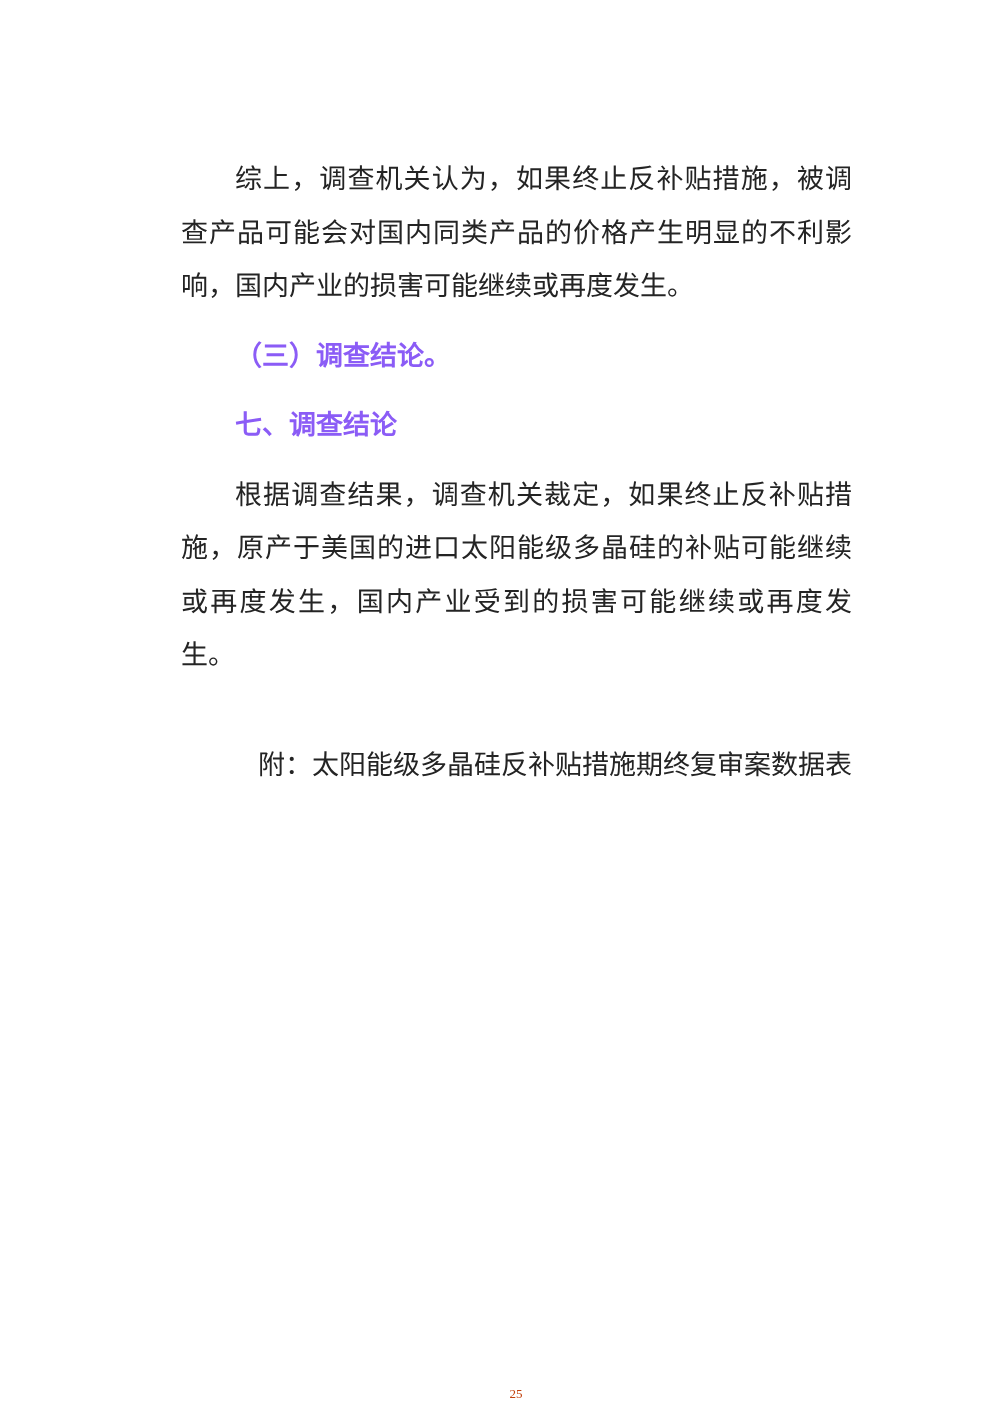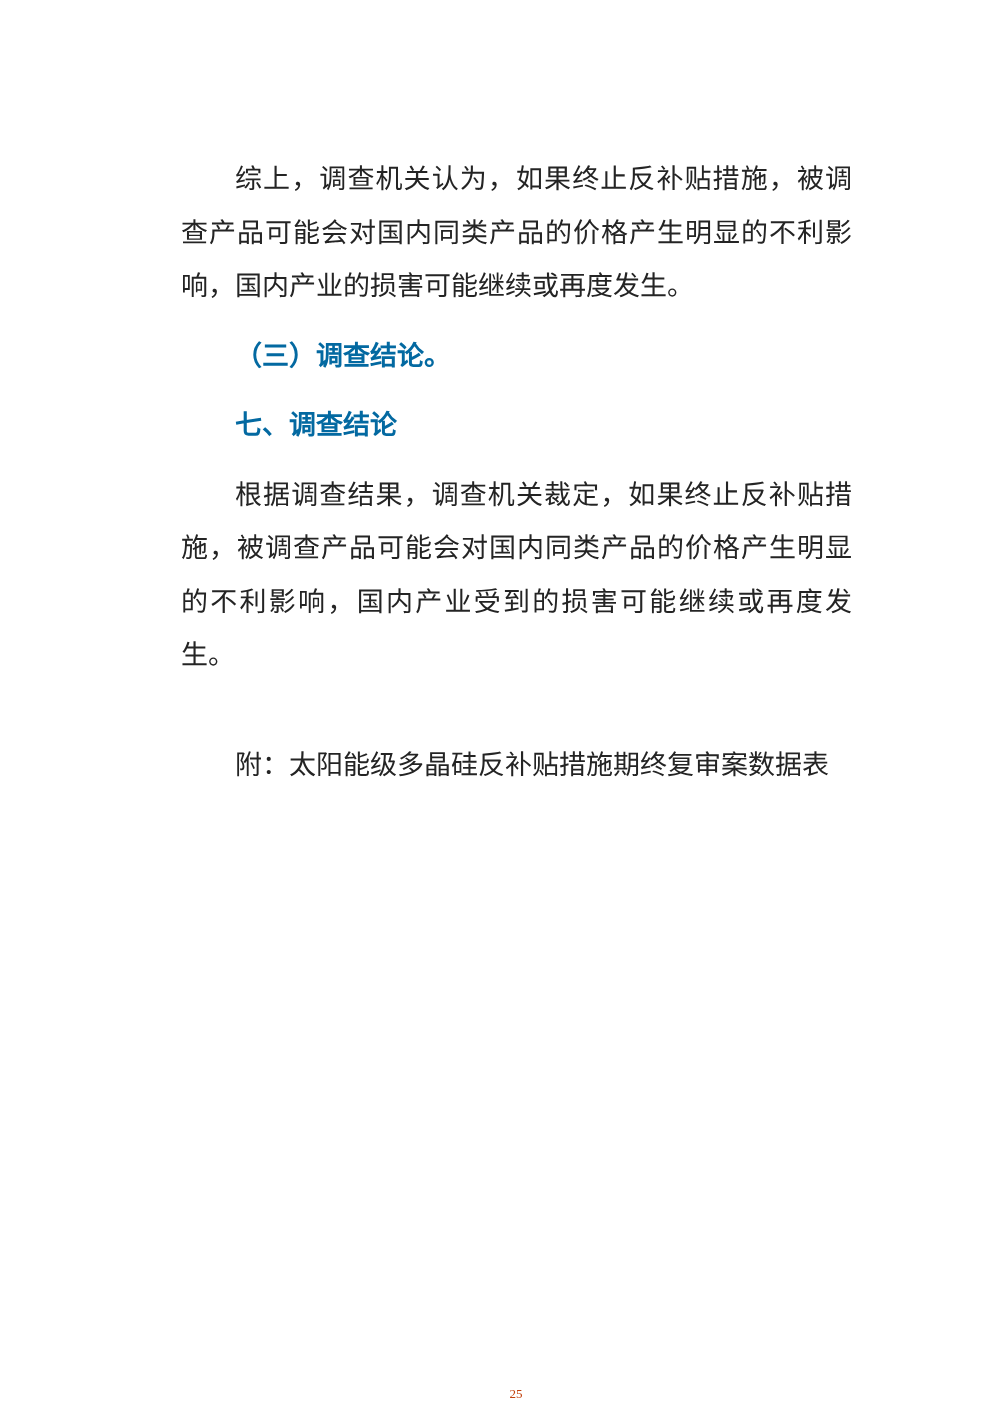--- a/index.html
+++ b/index.html
@@ -32,43 +32,43 @@
     color: #242424;
     letter-spacing: 0;
     word-break: break-all;
   }
   .heading {
     font-family: "Liberation Sans", "DejaVu Sans", sans-serif;
     font-weight: bold;
     font-size: 27px;
     line-height: 53.5px;
     text-indent: 2em;
-    color: #0369a1;
+    color: #8b5cf6;
     text-align: left;
   }
   .attachment-line {
     margin-top: 40px;
-    text-align: left;
+    text-align: right;
   }
   .page-number {
     position: absolute;
     left: 0;
     top: 1362px;
     width: 100%;
     text-align: center;
     font-family: "Liberation Serif", "DejaVu Serif", serif;
     font-size: 13px;
     color: #c2410c;
   }
 </style>
 </head>
 <body>
 
 <div class="page">
   <div class="text-block">
     <p class="body-para">综上，调查机关认为，如果终止反补贴措施，被调查产品可能会对国内同类产品的价格产生明显的不利影响，国内产业的损害可能继续或再度发生。</p>
     <h3 class="heading">（三）调查结论。</h3>
     <h3 class="heading">七、调查结论</h3>
-    <p class="body-para">根据调查结果，调查机关裁定，如果终止反补贴措施，被调查产品可能会对国内同类产品的价格产生明显的不利影响，国内产业受到的损害可能继续或再度发生。</p>
+    <p class="body-para">根据调查结果，调查机关裁定，如果终止反补贴措施，原产于美国的进口太阳能级多晶硅的补贴可能继续或再度发生，国内产业受到的损害可能继续或再度发生。</p>
     <p class="attachment-line">附：太阳能级多晶硅反补贴措施期终复审案数据表</p>
   </div>
   <div class="page-number">25</div>
 </div>
 
 </body></html>

